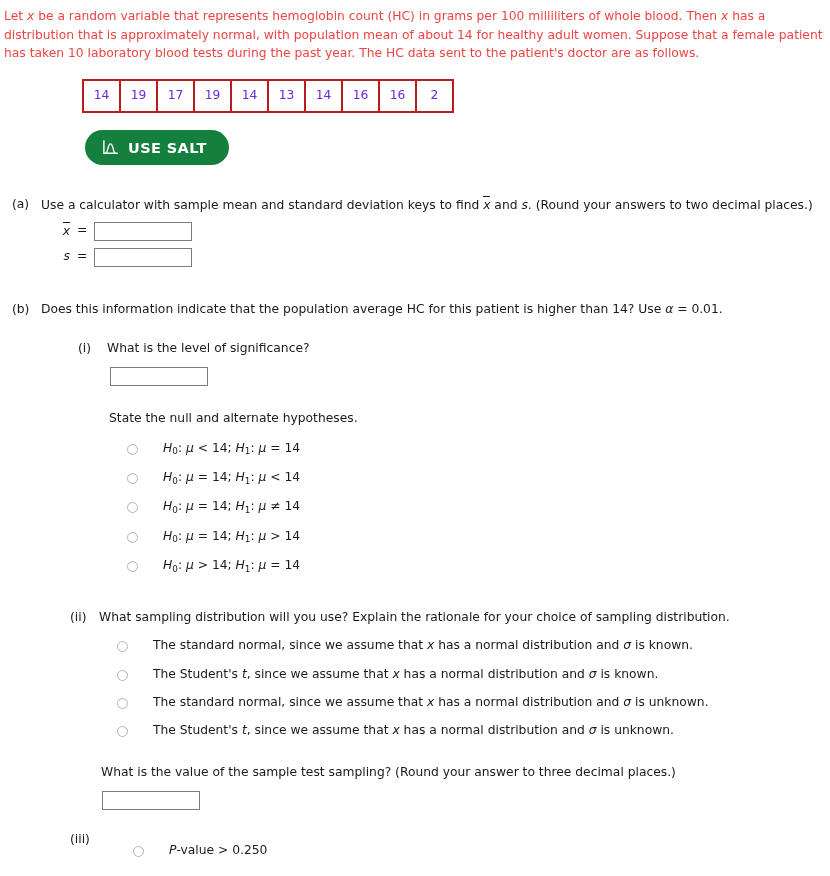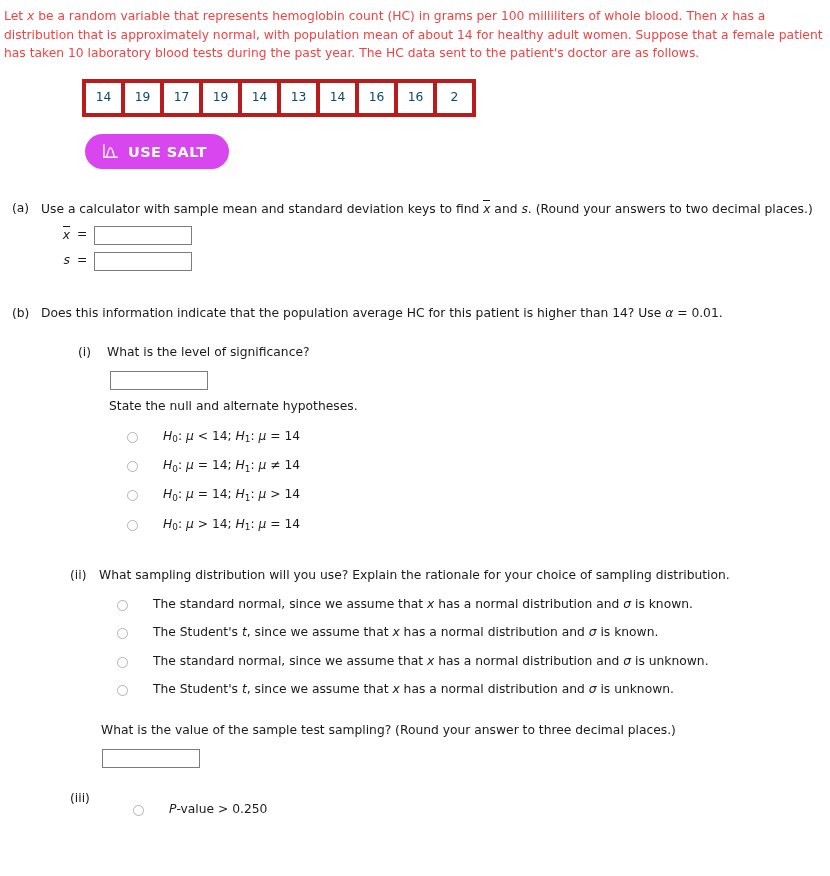--- a/index.html
+++ b/index.html
@@ -32,38 +32,38 @@
     font-style: italic;
   }
   
   .data-table-wrap {
     margin: 16px 0 0 82px;
   }
   table.data-table {
     border-collapse: collapse;
   }
   table.data-table td {
-    border: 4px solid #b91c1c;
+    border: 2px solid #b91c1c;
     width: 33px;
     height: 28px;
     text-align: center;
     vertical-align: middle;
-    color: #0c4a6e;
+    color: #6d28d9;
     font-size: 12.3px;
     font-family: "DejaVu Sans", "Liberation Sans", sans-serif;
   }
   
   .salt-wrap {
     margin: 17px 0 0 85px;
   }
   .salt-btn {
     display: inline-flex;
     align-items: center;
     gap: 9px;
-    background: #d946ef;
+    background: #15803d;
     color: #ffffff;
     border: none;
     border-radius: 999px;
     padding: 9px 22px 9px 17px;
     font-family: "DejaVu Sans", "Liberation Sans", sans-serif;
     font-size: 14.5px;
     font-weight: bold;
     letter-spacing: 0.4px;
     cursor: pointer;
   }
@@ -181,21 +181,21 @@
     line-height: 1.25;
     color: #1a1a1a;
   }
   .hyp-opts { margin-left: 20px; margin-top: 13px; }
   .hyp-opts .opt { margin-bottom: 14px; }
   .dist-opts { margin-left: 18px; margin-top: 12px; }
   .dist-opts .opt { margin-bottom: 13px; }
   .p-opts { margin-left: 34px; margin-top: 12px; }
   .p-opts .opt { margin-bottom: 12px; }
   .statehead {
-    margin-top: 8px;
+    margin-top: 24px;
     margin-left: 2px;
     font-size: 12.3px;
   }
   .teststat-q {
     margin-top: 25px;
     margin-left: 2px;
     font-size: 12.3px;
   }
   sub {
     font-size: 0.72em;
@@ -279,20 +279,24 @@
             <input class="answer-input" type="text" value="" style="">
           </div>
           <div class="statehead">State the null and alternate hypotheses.</div>
           <div class="opts hyp-opts">
 
             <label class="opt">
               <span class="radio"></span>
               <span class="opt-text"><span class="mi">H</span><sub>0</sub>: <span class="mi">μ</span> &lt; 14; <span class="mi">H</span><sub>1</sub>: <span class="mi">μ</span> = 14</span>
             </label>
 
+            <label class="opt">
+              <span class="radio"></span>
+              <span class="opt-text"><span class="mi">H</span><sub>0</sub>: <span class="mi">μ</span> = 14; <span class="mi">H</span><sub>1</sub>: <span class="mi">μ</span> &lt; 14</span>
+            </label>
 
             <label class="opt">
               <span class="radio"></span>
               <span class="opt-text"><span class="mi">H</span><sub>0</sub>: <span class="mi">μ</span> = 14; <span class="mi">H</span><sub>1</sub>: <span class="mi">μ</span> ≠ 14</span>
             </label>
 
             <label class="opt">
               <span class="radio"></span>
               <span class="opt-text"><span class="mi">H</span><sub>0</sub>: <span class="mi">μ</span> = 14; <span class="mi">H</span><sub>1</sub>: <span class="mi">μ</span> &gt; 14</span>
             </label>

